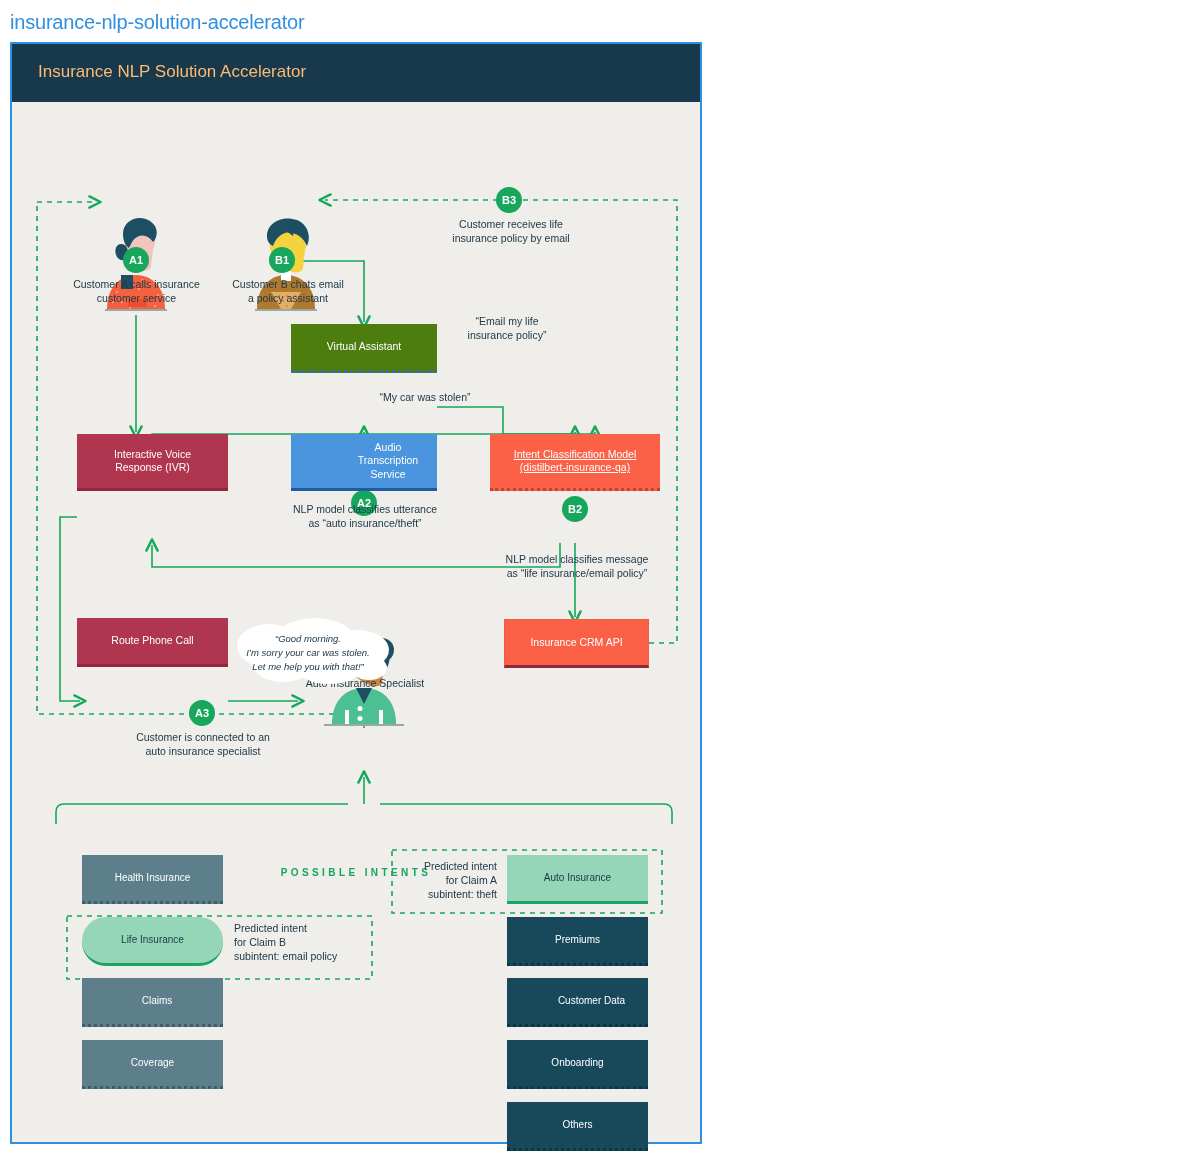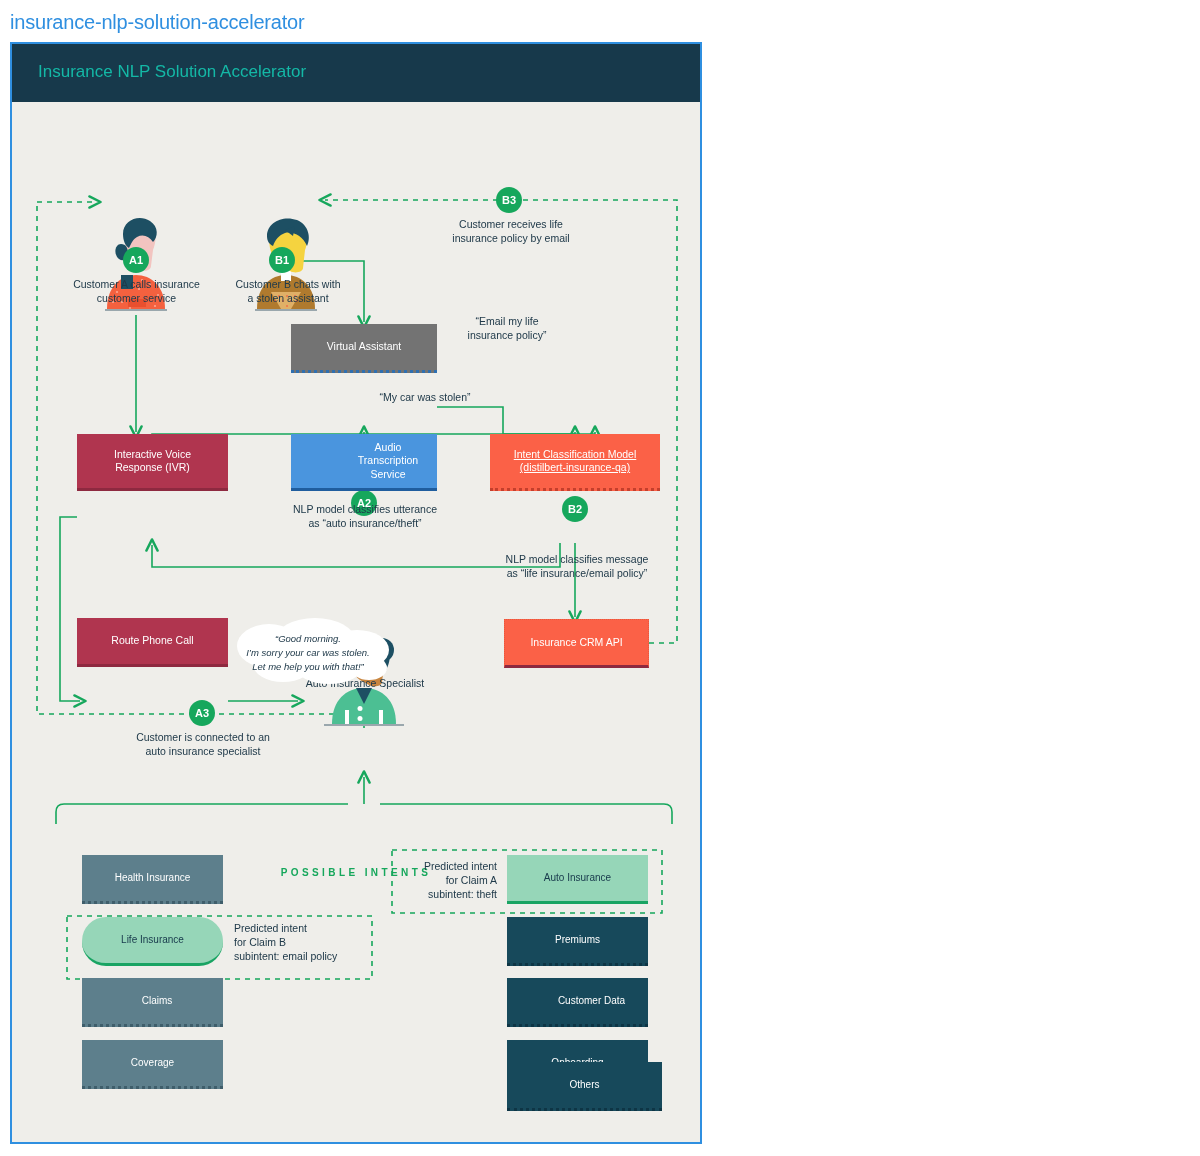--- a/index.html
+++ b/index.html
@@ -3,34 +3,34 @@
 <meta charset="utf-8">
 <style>
   html,body{margin:0;padding:0;background:#ffffff;}
   body{font-family:"Liberation Sans","DejaVu Sans",sans-serif;}
   #page{position:relative;width:1200px;height:1156px;background:#ffffff;overflow:hidden;}
 
   #doc-title{position:absolute;left:10px;top:11px;font-size:20px;color:#2f8fe0;letter-spacing:-0.2px;white-space:nowrap;}
 
   #card{position:absolute;left:10px;top:42px;width:692px;height:1102px;background:#efeeea;border:2px solid #2f8fe0;box-sizing:border-box;}
   #card-header{position:absolute;left:0;top:0;width:100%;height:58px;background:#17394b;}
-  #card-header-title{position:absolute;left:26px;top:18px;font-size:17px;color:#14b8a6;}
+  #card-header-title{position:absolute;left:26px;top:18px;font-size:17px;color:#fdba74;}
 
   #canvas{position:absolute;left:0;top:58px;width:688px;height:1040px;}
   svg#wires{position:absolute;left:0;top:0;width:688px;height:1040px;}
 
   .node{position:absolute;box-sizing:border-box;display:flex;align-items:center;justify-content:center;text-align:center;color:#ffffff;line-height:1.25;}
   .node .lbl{padding:0 6px;}
 
   .proc{font-size:10.5px;}
   .ivr{background:#b0354f;border-bottom:3px solid #8e2940;}
   .ats{background:#4a95de;border-bottom:3px solid #1f5d9e;}
   .icm{background:#fb6147;border-bottom:3px dotted #c43f2c;text-decoration:underline;}
   .crm{background:#fb6147;border:1px dotted #e9573c;border-bottom:3px solid #8e2940;}
-  .va{background:#737373;border-bottom:3px dotted #2f6fb0;}
+  .va{background:#4d7c0f;border-bottom:3px dotted #2f6fb0;}
 
   .intent{font-size:10px;}
   .int-slate{background:#5d7f8c;border-bottom:3px dotted #3f5e6b;}
   .int-dark{background:#17495b;border-bottom:3px dotted #0e3545;}
   .int-green{background:#96d6b8;color:#17394b;border-bottom:3px solid #19a463;}
 
   .badge{position:absolute;width:26px;height:26px;border-radius:50%;background:#16a75c;color:#fff;font-size:11px;font-weight:bold;display:flex;align-items:center;justify-content:center;}
 
   .note{position:absolute;font-size:10.5px;color:#203a4a;line-height:1.35;text-align:center;}
   .note.left{text-align:left;}
@@ -179,22 +179,22 @@
       <div class="badge" style="left:339px;top:388px;">A2</div>
       <div class="badge" style="left:550px;top:394px;">B2</div>
       <div class="badge" style="left:177px;top:598px;">A3</div>
 
       <div class="note" style="left:42px;top:175px;width:165px;">
         <div>Customer A calls insurance</div>
         <div>customer service</div>
       </div>
 
       <div class="note" style="left:196px;top:175px;width:160px;">
-        <div>Customer B chats with</div>
-        <div>a stolen assistant</div>
+        <div>Customer B chats email</div>
+        <div>a policy assistant</div>
       </div>
 
       <div class="note" style="left:413px;top:115px;width:172px;">
         <div>Customer receives life</div>
         <div>insurance policy by email</div>
       </div>
 
       <div class="note" style="left:262px;top:400px;width:182px;">
         <div>NLP model classifies utterance</div>
         <div>as “auto insurance/theft”</div>
@@ -271,21 +271,21 @@
       </div>
       <div class="node intent int-dark" style="left:495px;top:815px;width:141px;height:49px;">
         <span class="lbl">Premiums</span>
       </div>
       <div class="node intent int-dark" style="left:495px;top:876px;width:141px;height:49px;padding-left:28px;">
         <span class="lbl">Customer Data</span>
       </div>
       <div class="node intent int-dark" style="left:495px;top:938px;width:141px;height:49px;">
         <span class="lbl">Onboarding</span>
       </div>
-      <div class="node intent int-dark" style="left:495px;top:960px;width:155px;height:49px;">
+      <div class="node intent int-dark" style="left:495px;top:1000px;width:141px;height:49px;">
         <span class="lbl">Others</span>
       </div>
 
       <div class="note right" style="left:385px;top:757px;width:100px;">
         <div>Predicted intent</div>
         <div>for Claim A</div>
         <div>subintent: theft</div>
       </div>
 
       <div class="note left" style="left:222px;top:819px;width:135px;">

